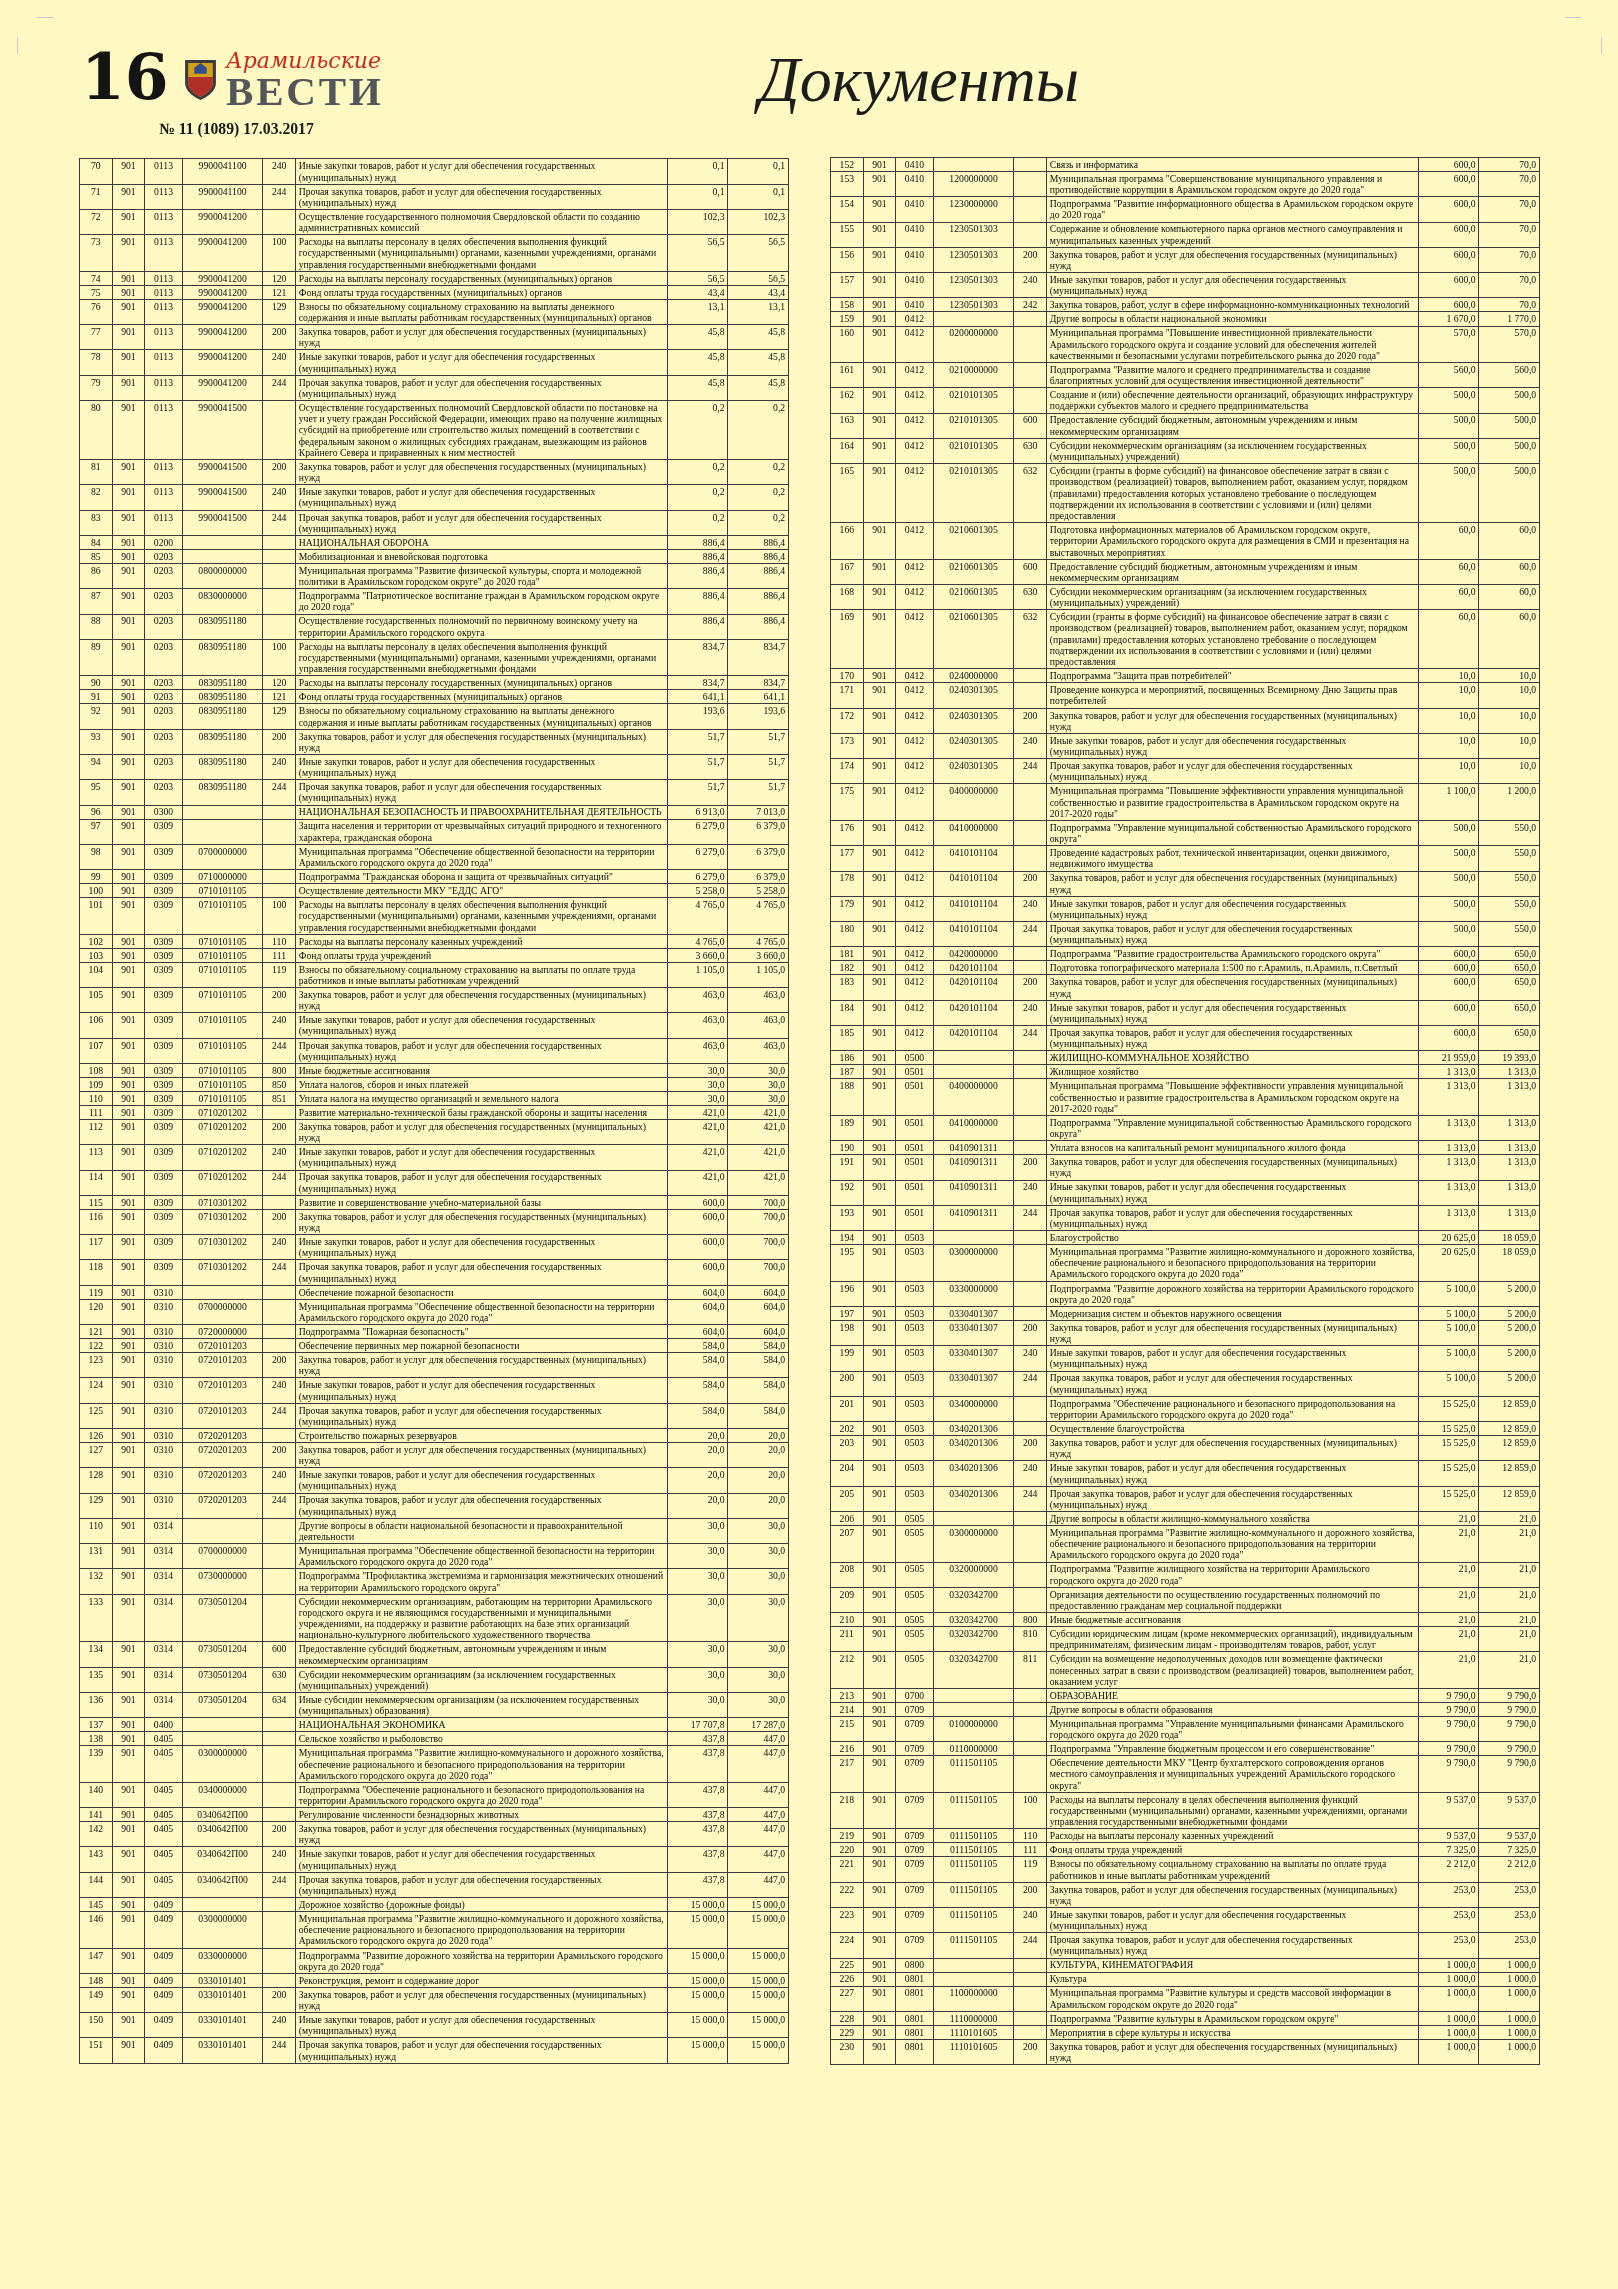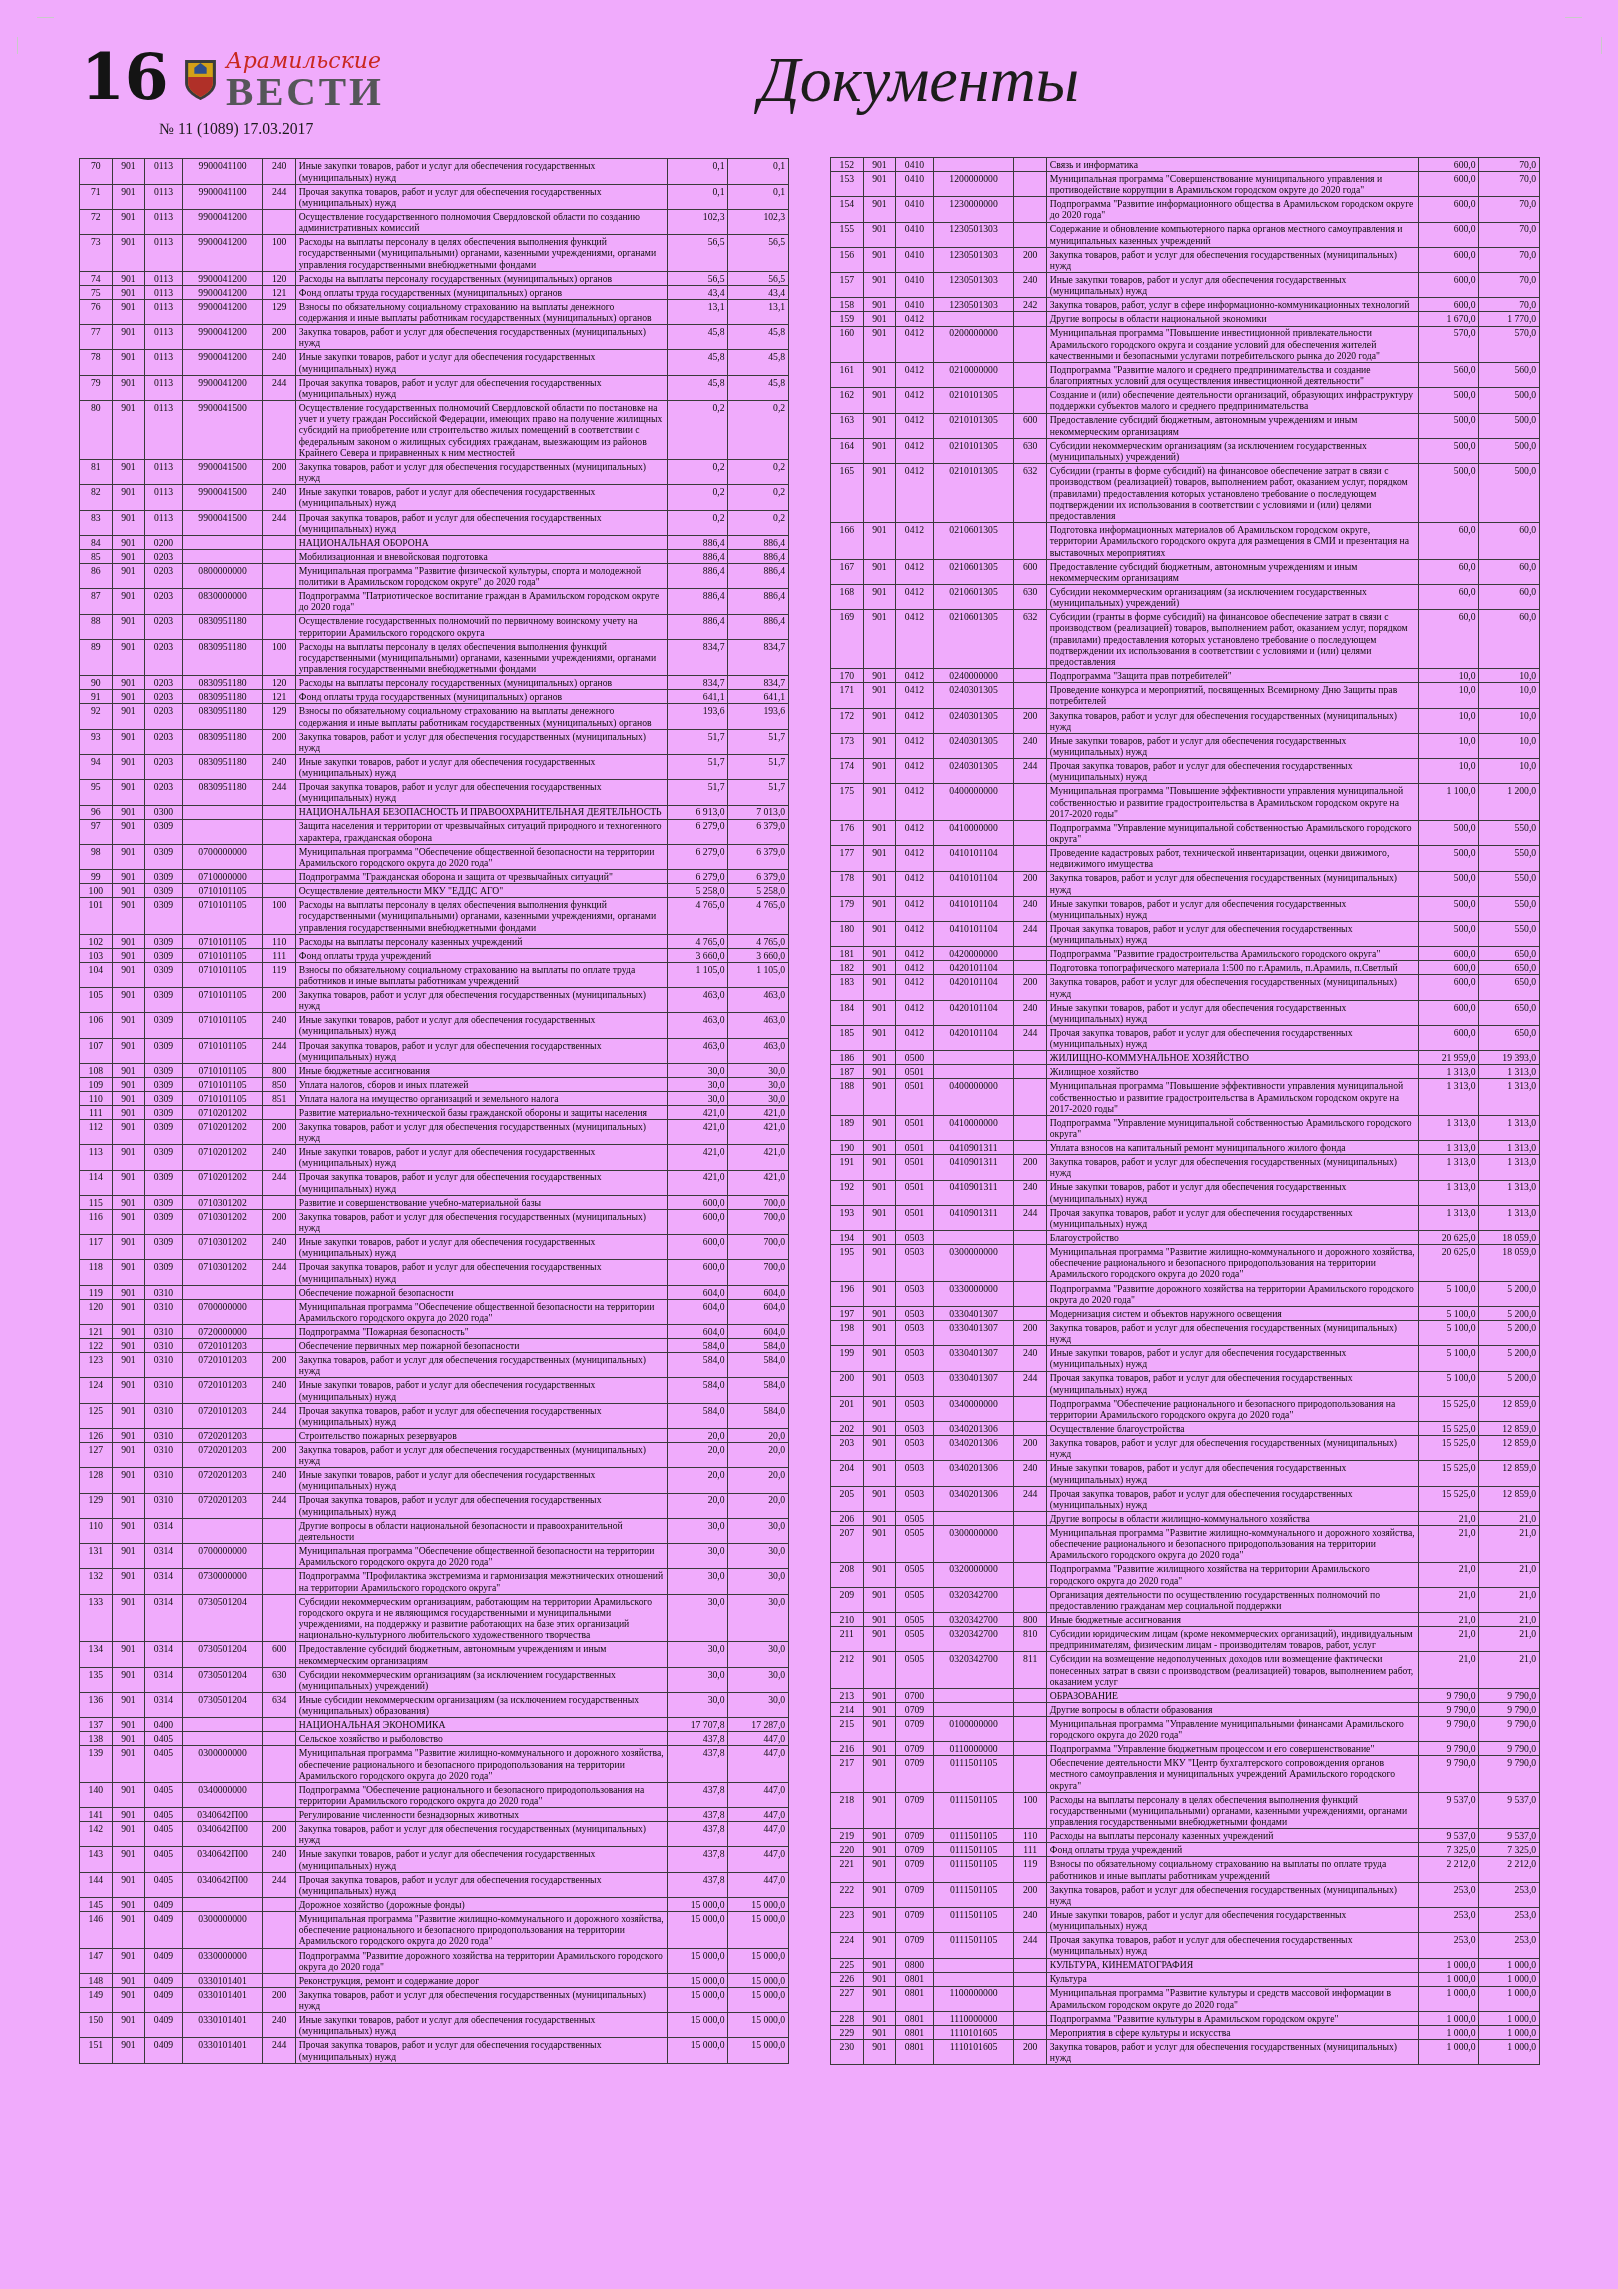--- a/index.html
+++ b/index.html
@@ -1,32 +1,32 @@
 <!DOCTYPE html>
 <html style="font-size:14.8px"><head>
 <meta charset="utf-8">
 <style>
   html,body { margin:0; padding:0; background:#ffffff; }
   .page {
-    position:relative; width:1619px; height:2290px; background:#f0abfc;
+    position:relative; width:1619px; height:2290px; background:#fef9c3;
     font-family:"Liberation Serif", serif; color:#111; overflow:hidden; box-sizing:border-box;
   }
   .crop-mark { position:absolute; background:#c9c9c9; }
 
   
   .header { position:absolute; top:48px; left:81px; right:81px; height:103px; }
   .header-left { position:absolute; left:0; top:0; }
   .header-left-top { display:flex; align-items:flex-start; }
   .page-num { font-size:63px; font-weight:bold; line-height:0.95; font-family:"DejaVu Serif", serif; color:#141414; }
   .logo { display:flex; align-items:center; margin-left:13px; margin-top:1.8px; }
   .crest { width:37px; height:44px; margin-right:7.4px; flex:0 0 auto; }
   .logo-text { display:flex; flex-direction:column; }
   .logo-script { color:#c9281f; font-style:italic; font-size:22px; line-height:1; font-family:"DejaVu Serif", serif; }
   .logo-vesti { font-size:41px; font-weight:bold; color:#555659; letter-spacing:2.8px; line-height:0.95; font-family:Liberation Serif, serif; }
-  .issue { font-size:15.7px; margin-top:9.2px; margin-left:78px; color:#1a1a1a; }
+  .issue { font-size:15.7px; margin-top:9.2px; margin-left:78px; color:#1a1a1a;font-weight:bold; }
   .doc-title {
     position:absolute; left:678px; top:0;
     font-size:64px; font-style:italic; color:#1d1d1b; line-height:1;
     font-family:"Liberation Serif", serif;
   }
 
   
   .tables { position:absolute; top:157px; left:79px; right:79px; display:flex; gap:41px; align-items:center; }
   .colwrap { flex:1 1 0; min-width:0; }
   table.budget { width:100%; border-collapse:collapse; table-layout:fixed;

